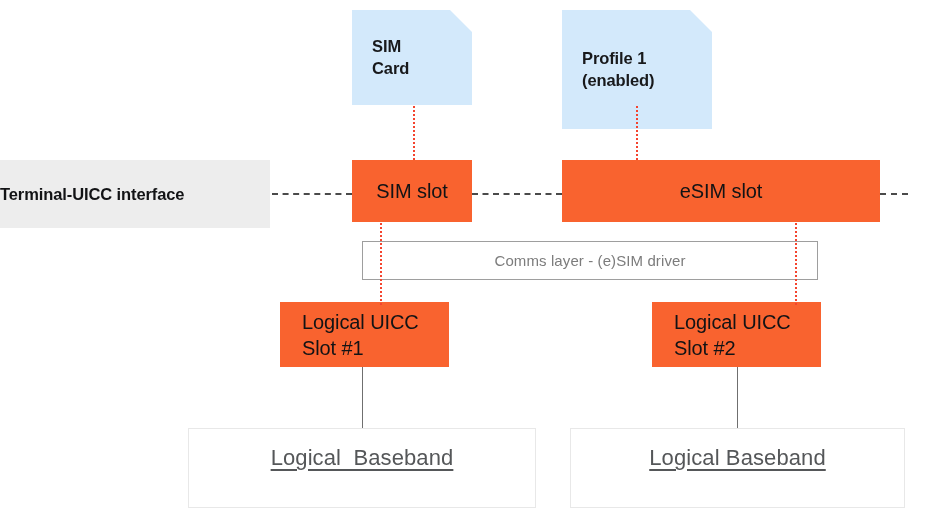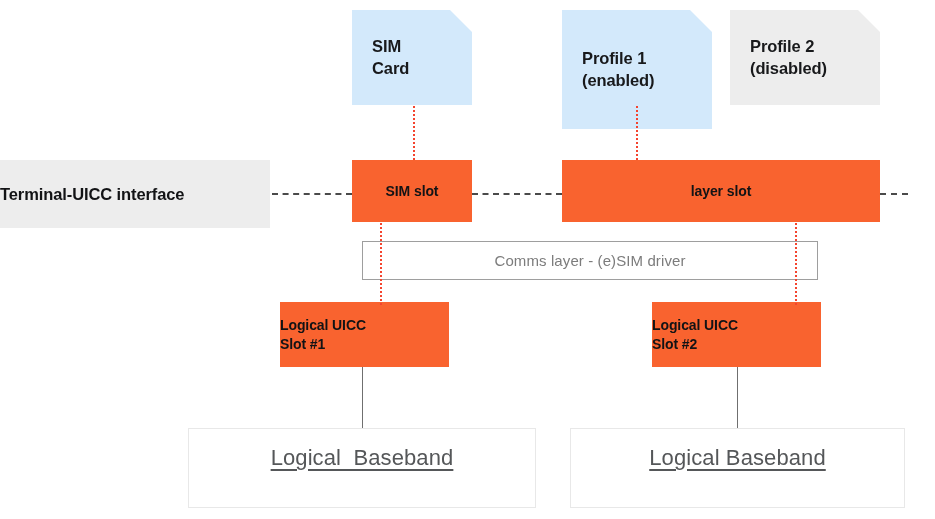--- a/index.html
+++ b/index.html
@@ -49,31 +49,32 @@
     letter-spacing: -0.1px;
   }
   .card-blue { background: #d3e9fb; }
   .card-gray { background: #ededed; }
 
   
   .slot {
     background: #f9632f;
   }
   .slot .label {
-    font-size: 14px;
-    font-weight: 700;
+    font-size: 20px;
+    font-weight: 400;
     color: #121315;
     line-height: 1.30;
     letter-spacing: -0.1px;
   }
   .slot-center {
     justify-content: center;
     text-align: center;
   }
   .slot-left {
+    padding-left: 22px;
   }
 
   
   .gray-box {
     background: #ededed;
   }
   .gray-box .label {
     font-size: 16.5px;
     font-weight: 700;
     color: #121315;
@@ -136,42 +137,38 @@
   <div class="node card card-blue" style="left:352px; top:10px; width:120px; height:95px;">
     <span class="label">SIM
 Card</span>
   </div>
 
   <div class="node card card-blue" style="left:562px; top:10px; width:150px; height:119px;">
     <span class="label">Profile 1
 (enabled)</span>
   </div>
 
-  <div class="node card card-gray" style="left:730px; top:10px; width:150px; height:95px;">
-    <span class="label">Profile 2
-(disabled)</span>
-  </div>
 
   <div class="conn dotted-v" style="left:413px; top:106px; height:54px;"></div>
   <div class="conn dotted-v" style="left:636px; top:106px; height:54px;"></div>
 
   <div class="node gray-box" style="left:0px; top:160px; width:270px; height:68px;">
     <span class="label">Terminal-UICC interface</span>
   </div>
 
   <div class="conn dashed-h" style="left:272px; top:193px; width:80px;"></div>
   <div class="conn dashed-h" style="left:472px; top:193px; width:90px;"></div>
   <div class="conn dashed-h" style="left:880px; top:193px; width:28px;"></div>
 
   <div class="node slot slot-center" style="left:352px; top:160px; width:120px; height:62px;">
     <span class="label">SIM slot</span>
   </div>
 
   <div class="node slot slot-center" style="left:562px; top:160px; width:318px; height:62px;">
-    <span class="label">layer slot</span>
+    <span class="label">eSIM slot</span>
   </div>
 
   <div class="conn dotted-v" style="left:380px; top:223px; height:82px; z-index:5;"></div>
   <div class="conn dotted-v" style="left:795px; top:223px; height:82px; z-index:5;"></div>
 
   <div class="node outline-box" style="left:362px; top:241px; width:456px; height:39px;">
     <span class="label">Comms layer - (e)SIM driver</span>
   </div>
 
   <div class="node slot slot-left" style="left:280px; top:302px; width:169px; height:65px;">

